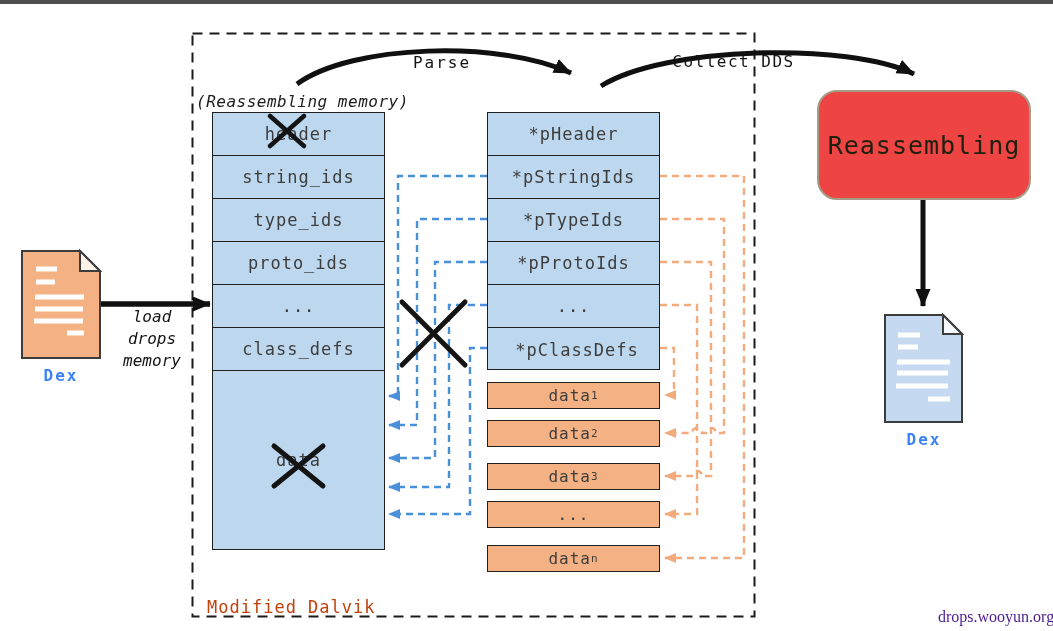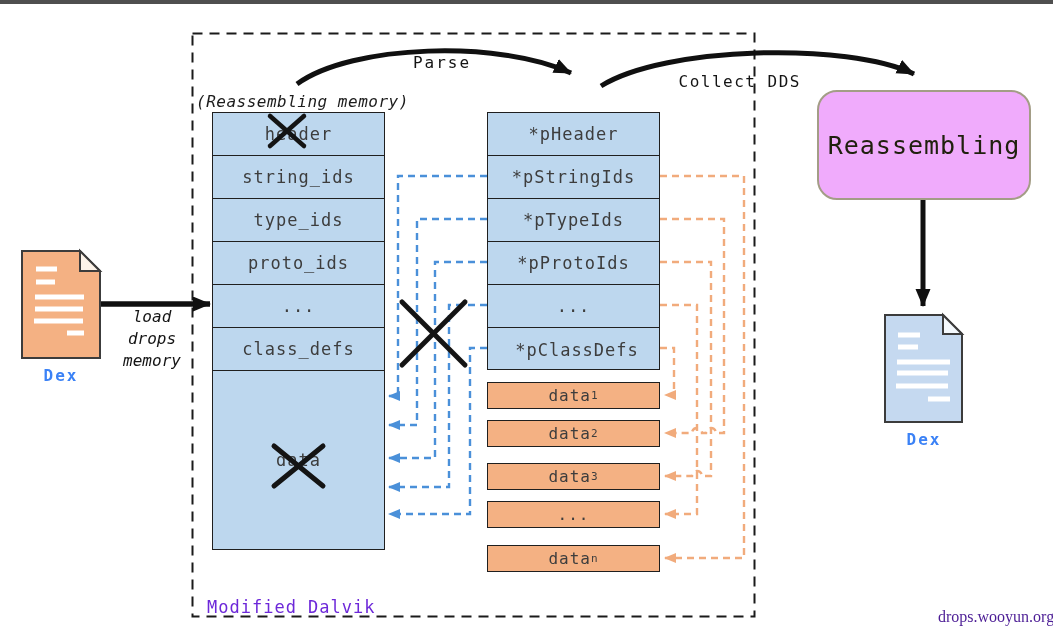--- a/index.html
+++ b/index.html
@@ -6,23 +6,23 @@
   .stage{position:relative;width:1053px;height:631px;background:#ffffff;overflow:hidden;
          font-family:"DejaVu Sans Mono",monospace;}
   .topbar{position:absolute;left:0;top:0;width:1053px;height:4px;background:#4f4f4f;}
   svg.layer{position:absolute;left:0;top:0;pointer-events:none;}
   .z1{z-index:1;} .z3{z-index:3;}
 
   
   .cap{position:absolute;z-index:2;font-style:italic;font-size:16px;color:#1c1c1c;letter-spacing:.5px;white-space:nowrap;}
   .lbl{position:absolute;z-index:2;font-size:16px;color:#141414;white-space:nowrap;}
   .parse-lbl{left:402px;top:53px;width:80px;text-align:center;letter-spacing:2px;}
-  .collect-lbl{left:666px;top:72px;width:135px;text-align:right;letter-spacing:1.5px;}
+  .collect-lbl{left:666px;top:52px;width:135px;text-align:center;letter-spacing:1.5px;}
   .load-lbl{left:114px;top:306px;width:76px;text-align:center;font-style:italic;line-height:22px;font-size:16px;}
-  .frame-lbl{left:207px;top:597px;font-size:17px;letter-spacing:1px;color:#6d28d9;}
+  .frame-lbl{left:207px;top:597px;font-size:17px;letter-spacing:1px;color:#c2410c;}
   .dex-lbl{position:absolute;z-index:2;font-size:16px;font-weight:bold;letter-spacing:2px;color:#3b82f6;text-align:center;}
   .watermark{position:absolute;z-index:2;left:938px;top:608px;font-family:"Liberation Serif",serif;
              font-size:16px;color:#4c1d95;white-space:nowrap;}
 
   
   .tbl{position:absolute;z-index:2;background:#bdd7ee;border:1.6px solid #1f1f1f;box-sizing:border-box;}
   .mem-tbl{left:212px;top:112px;width:173px;height:438px;}
   .dex-tbl{left:487px;top:112px;width:173px;height:258px;text-align:center;}
   .row{height:43px;box-sizing:border-box;border-bottom:1.4px solid #1f1f1f;
        display:flex;align-items:center;justify-content:center;
@@ -32,21 +32,21 @@
             font-size:17px;letter-spacing:1px;color:#3d3d3d;}
   .mem-tbl .row.r6{border-bottom:1.4px solid #1f1f1f;}
 
   
   .dbox{position:absolute;z-index:2;left:487px;width:173px;height:27px;background:#f4b183;
         border:1.5px solid #1f1f1f;box-sizing:border-box;display:flex;align-items:center;justify-content:center;
         font-size:16px;letter-spacing:1px;color:#3d3d3d;}
   .dbox sub{font-size:11px;line-height:0;}
 
   
-  .reasm{position:absolute;z-index:2;left:817px;top:90px;width:210px;height:106px;background:#f0abfc;
+  .reasm{position:absolute;z-index:2;left:817px;top:90px;width:210px;height:106px;background:#ef4444;
          border:2px solid #a39d86;border-radius:20px;display:flex;align-items:center;justify-content:center;
          font-size:25px;letter-spacing:1px;color:#20200e;}
 </style>
 </head>
 <body>
 
 <div class="stage">
   <div class="topbar"></div>
 
   <svg class="layer z1" width="1053" height="631" viewBox="0 0 1053 631">

